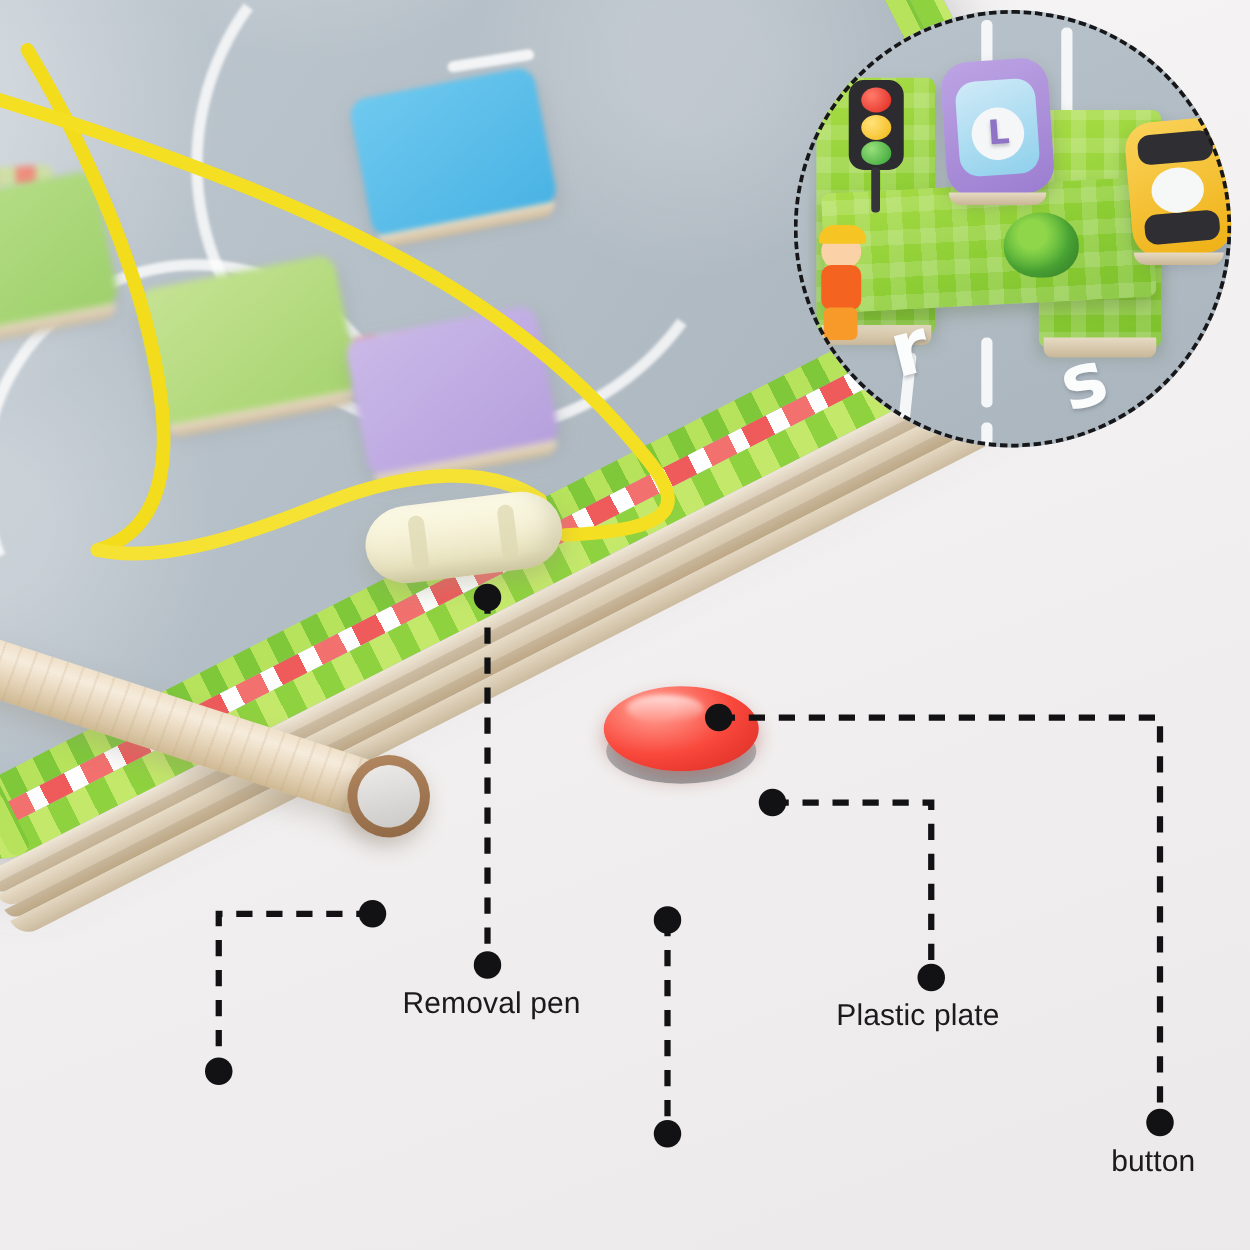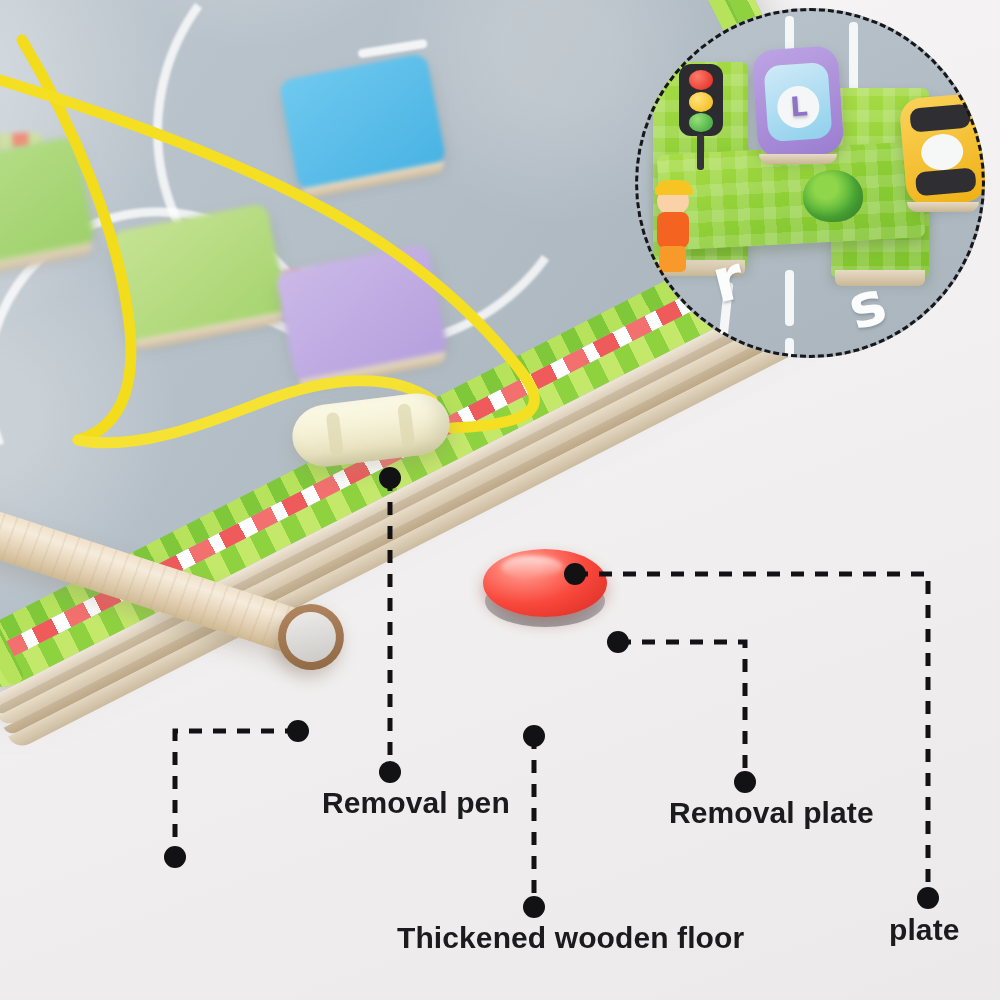--- a/index.html
+++ b/index.html
@@ -114,22 +114,22 @@
   .hbar-edge{position:absolute;border-radius:0 0 7px 7px;
     background:linear-gradient(180deg,#e7dbc4,#c9b798);}
   .veh{position:absolute;border-radius:22px;box-shadow:0 7px 13px rgba(90,95,105,.32);}
   .veh-edge{position:absolute;left:4px;right:4px;bottom:-8px;height:10px;border-radius:0 0 14px 14px;
     background:linear-gradient(180deg,#e7dbc4,#c8b695);}
   .inset-ring{position:absolute;inset:0;border-radius:50%;
     border:3px dashed #17171a;box-sizing:border-box;}
 
   
   #callouts{position:absolute;left:0;top:0;width:1000px;height:1000px;}
-  .cl-label{position:absolute;color:#1b1b1d;font-size:30px;line-height:30px;
-    white-space:nowrap;letter-spacing:.1px;font-weight:bold;}
+  .cl-label{position:absolute;color:#1b1b1d;font-size:24px;line-height:30px;
+    white-space:nowrap;letter-spacing:.1px;}
 </style>
 </head>
 <body>
 
 <div id="stage">
 
   <div id="board-wrap">
 
     <div class="board-body">
       <div class="road-surface"></div>
@@ -278,17 +278,16 @@
       <circle cx="534" cy="736" r="11"></circle>
       <circle cx="534" cy="907" r="11"></circle>
       <circle cx="618" cy="642" r="11"></circle>
       <circle cx="745" cy="782" r="11"></circle>
       <circle cx="575" cy="574" r="11"></circle>
       <circle cx="928" cy="898" r="11"></circle>
     </g>
   </svg>
 
   <div class="cl-label" style="left:322px;top:788px;">Removal pen</div>
-  <div class="cl-label" style="left:397px;top:923px;">Thickened wooden floor</div>
-  <div class="cl-label" style="left:669px;top:798px;">Removal plate</div>
-  <div class="cl-label" style="left:889px;top:915px;">plate</div>
+  <div class="cl-label" style="left:669px;top:798px;">Plastic plate</div>
+  <div class="cl-label" style="left:889px;top:915px;">button</div>
 
 </div>
 
 </body></html>

